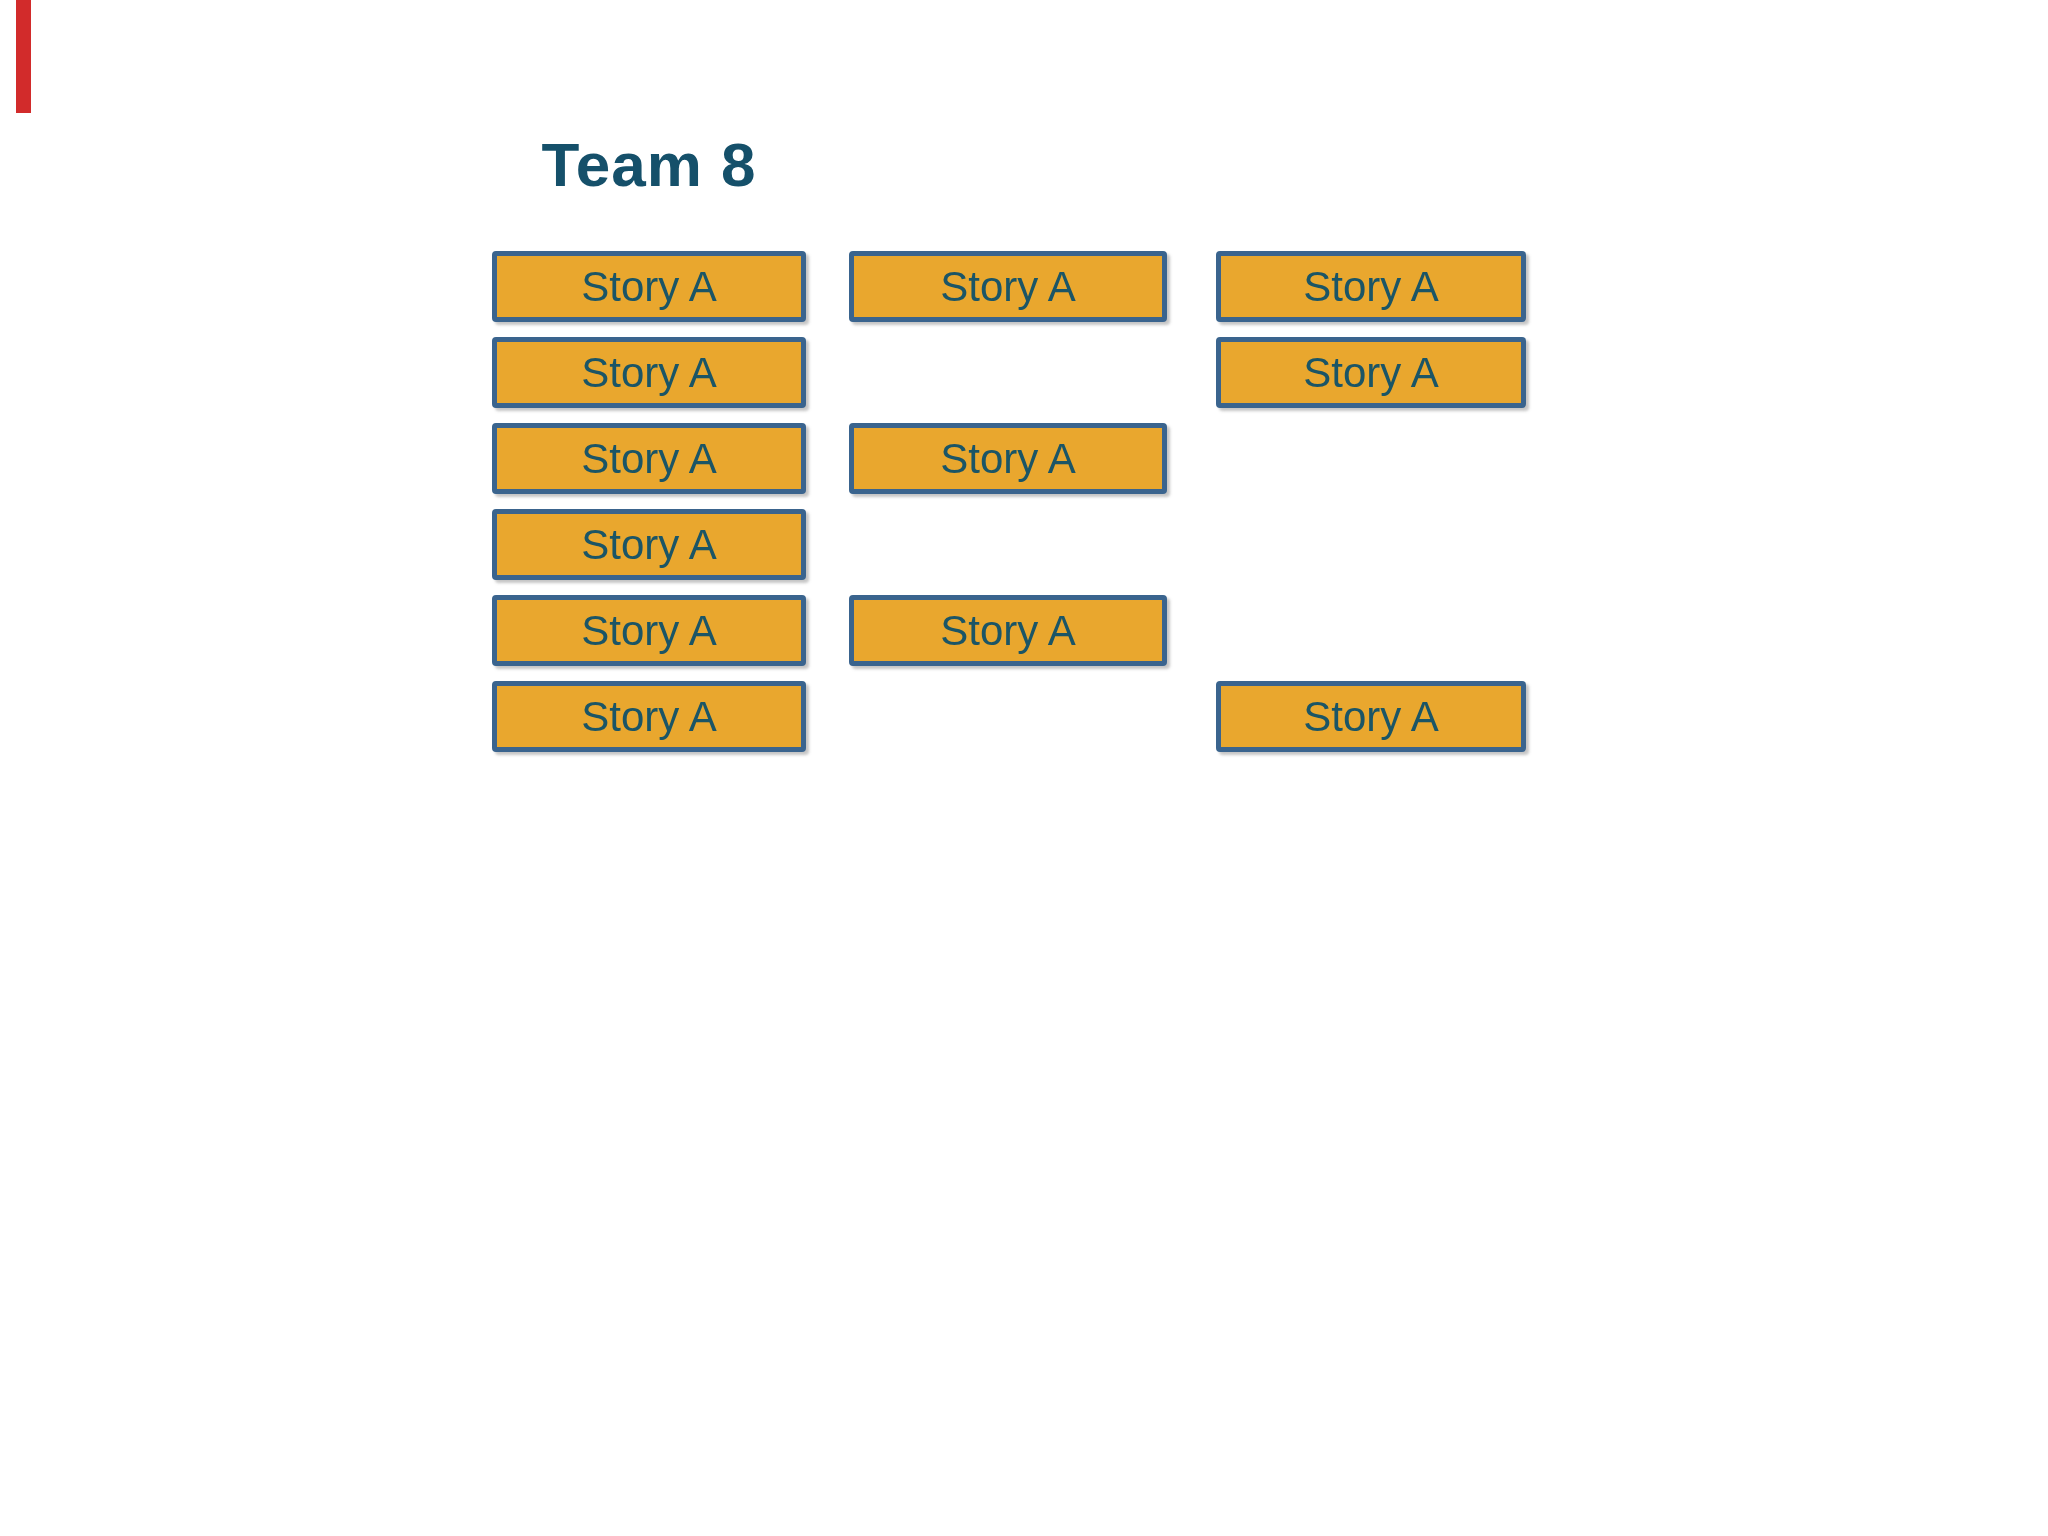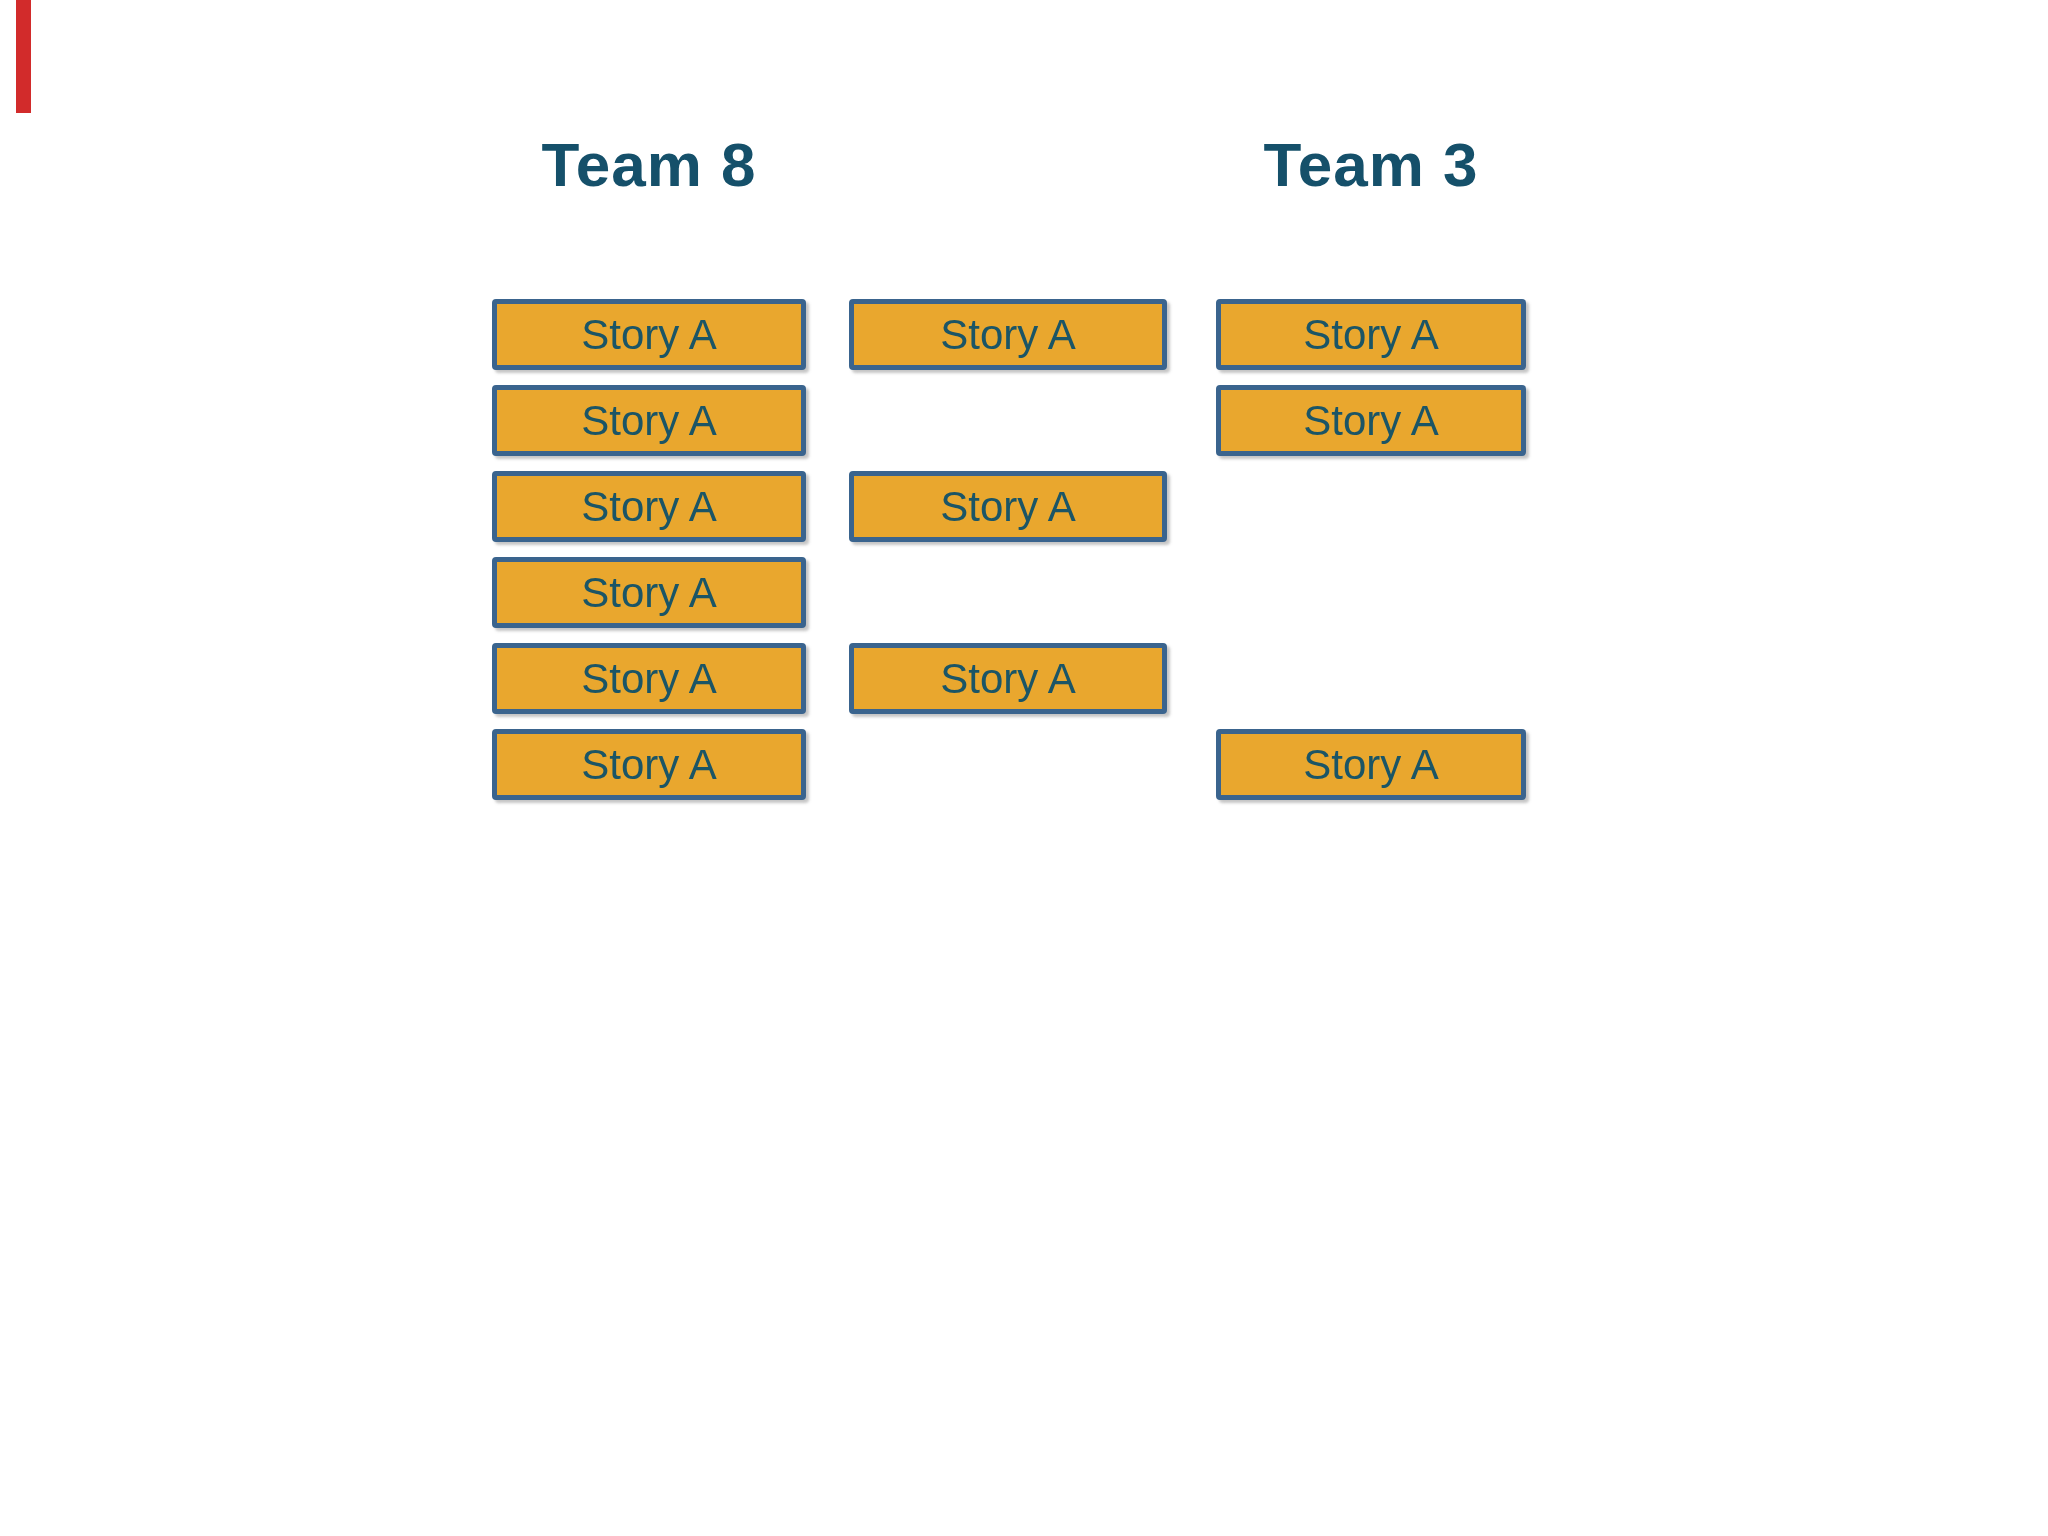--- a/index.html
+++ b/index.html
@@ -59,36 +59,34 @@
     background: var(--card-fill, #e9a72e);
     border: 5px solid var(--card-border, #3a648e);
     border-radius: 4px;
     box-shadow: 3px 3px 3px rgba(90, 90, 90, 0.35);
     display: flex;
     align-items: center;
     justify-content: center;
     font-size: 42px;
     color: var(--card-text, #1b5566);
     white-space: nowrap;
-    margin-top: 48px;
   }
 </style>
 </head>
 <body>
 
 <div class="slide">
   <div class="edge-marker"></div>
 
 <div class="team-header col-1">Team 8</div>
     <div class="card col-1 row-1">Story A</div>
     <div class="card col-1 row-2">Story A</div>
     <div class="card col-1 row-3">Story A</div>
     <div class="card col-1 row-4">Story A</div>
     <div class="card col-1 row-5">Story A</div>
     <div class="card col-1 row-6">Story A</div>
     <div class="card col-2 row-1">Story A</div>
     <div class="card col-2 row-3">Story A</div>
     <div class="card col-2 row-5">Story A</div>
-    <div class="team-header col-3">Team 3</div>
     <div class="card col-3 row-1">Story A</div>
     <div class="card col-3 row-2">Story A</div>
     <div class="card col-3 row-6">Story A</div>
   </div>
 
 </body></html>

